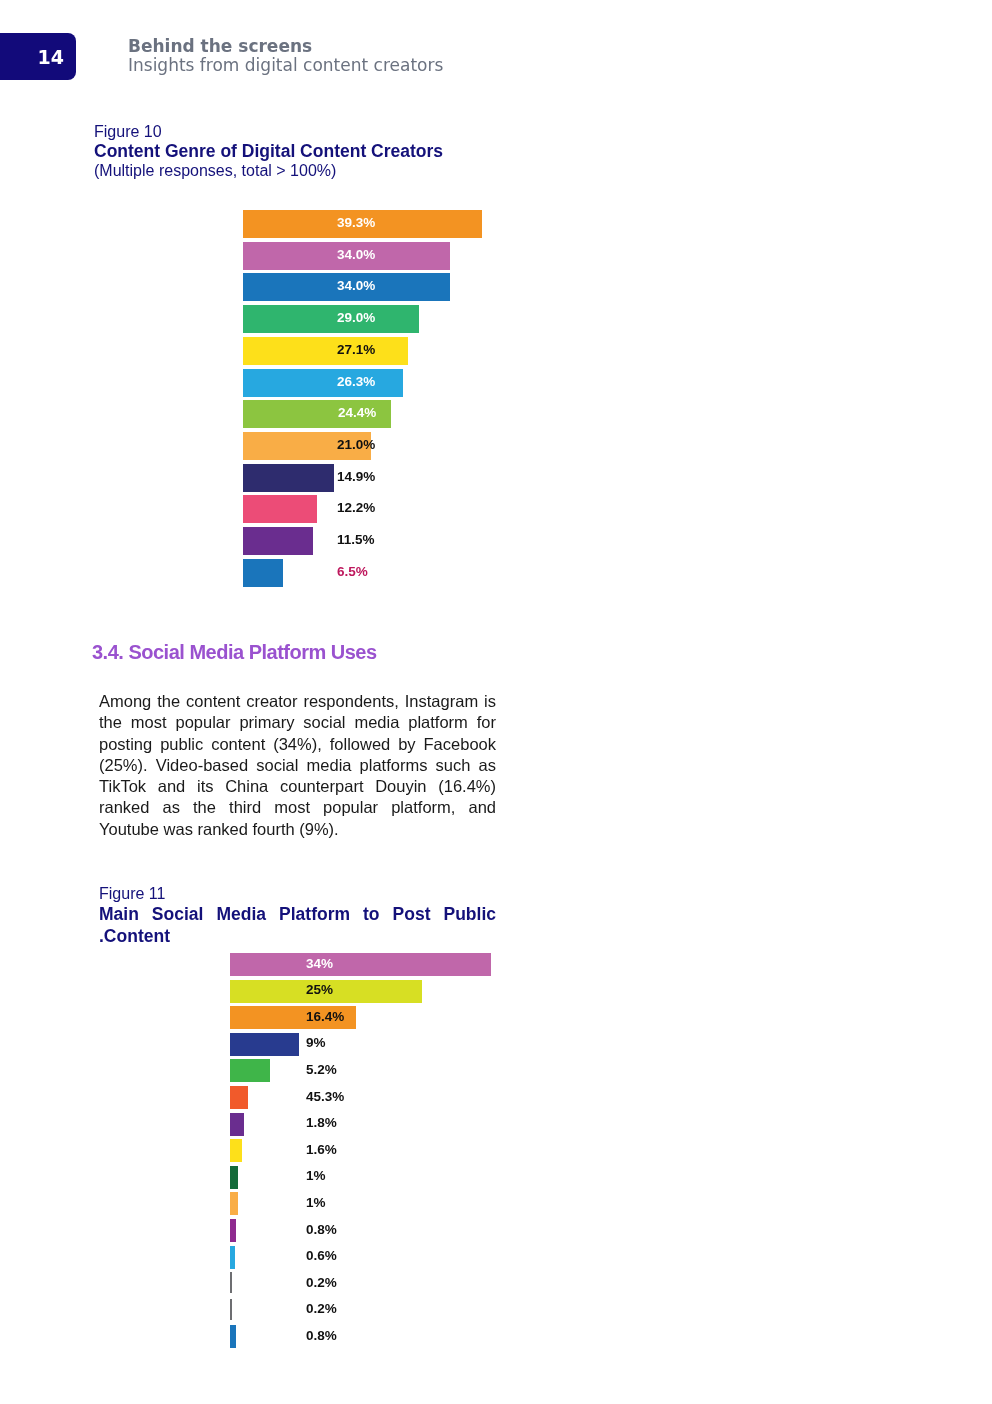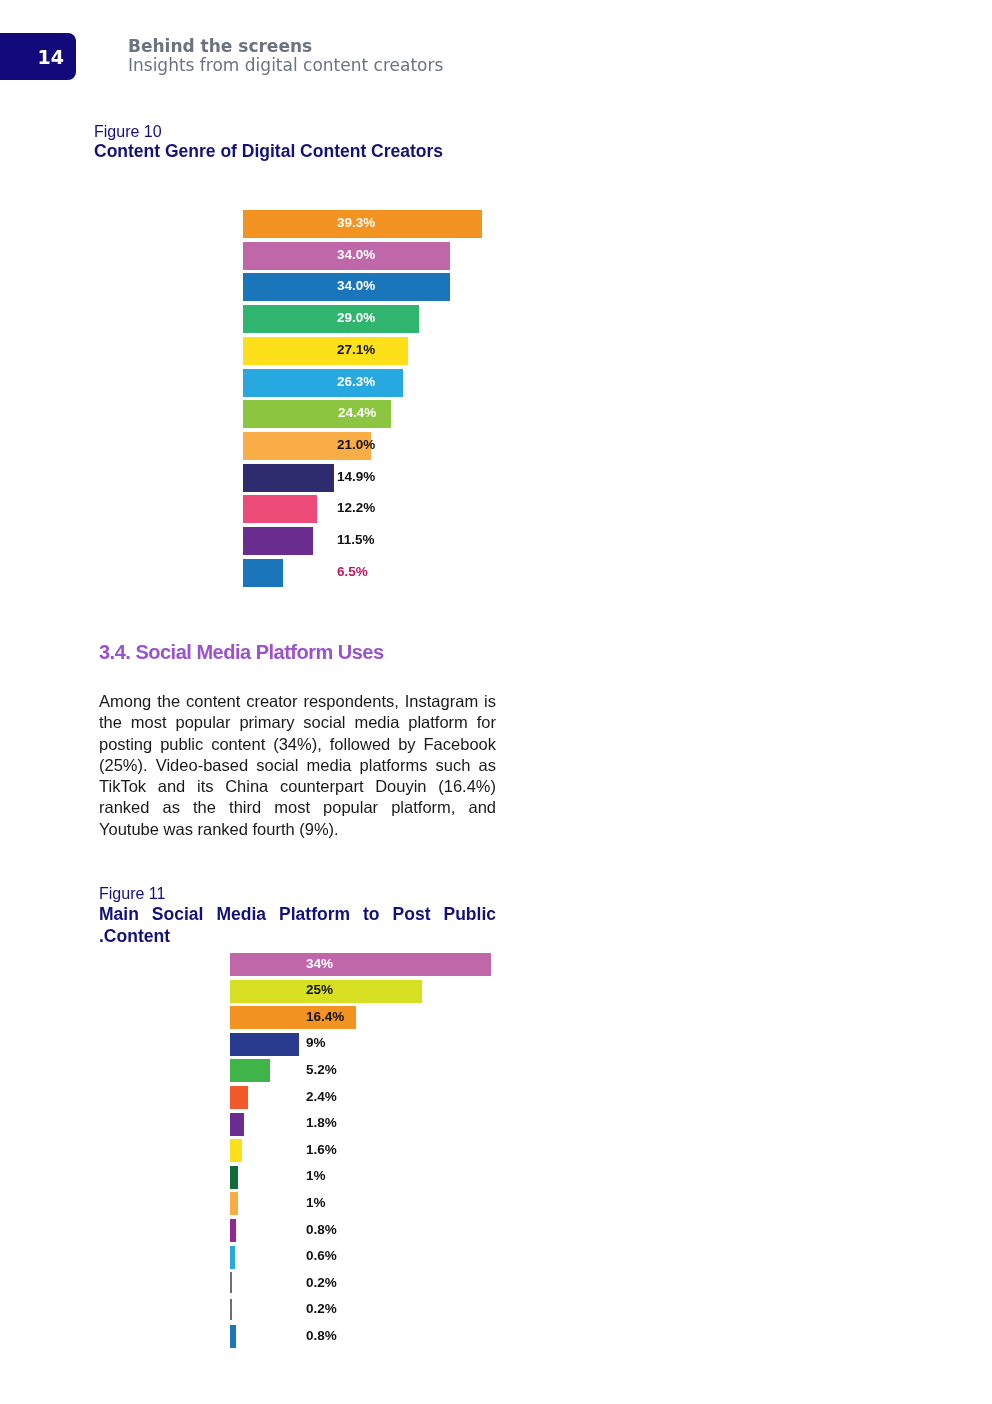--- a/index.html
+++ b/index.html
@@ -8,39 +8,40 @@
   .header { position: absolute; left: 128px; top: 37px; font-family: "DejaVu Sans", sans-serif; color: #6b7280; line-height: 19px; }
   .header .h1 { font-weight: bold; font-size: 17px; }
   .header .h2 { font-size: 17px; }
   .fig-block { position: absolute; left: 94px; }
   .fig-num { font-size: 16px; color: #14117a; }
   .fig-title { font-size: 17.5px; font-weight: bold; color: #14117a; }
   .fig-sub { font-size: 16px; color: #14117a; }
   .chart { position: absolute; }
   .bar { position: absolute; }
   .bar-value { position: absolute; font-weight: bold; font-size: 13.5px; }
-  .section-title { position: absolute; left: 99px; top: 641px; font-size: 20px; font-weight: bold; color: #9a52cf; letter-spacing: -0.5px; }
+  .section-title { position: absolute; left: 92px; top: 641px; font-size: 20px; font-weight: bold; color: #9a52cf; letter-spacing: -0.5px; }
   .para { position: absolute; left: 99px; top: 691px; width: 397px; font-size: 16.5px; line-height: 21.3px; color: #1a1a1a; text-align: justify; }
   .fig11 { position: absolute; left: 99px; top: 885px; width: 397px; }
   .fig11 .fig-title { text-align: justify; text-align-last: left; line-height: 22px; }
 </style>
 </head>
 <body>
 
 <div class="page-tab">
   <span>14</span>
 </div>
 <div class="header">
   <div class="h1">Behind the screens</div>
   <div class="h2">Insights from digital content creators</div>
 </div>
 
 <div class="fig-block" style="top:123px;">
   <div class="fig-num">Figure 10</div>
   <div class="fig-title">Content Genre of Digital Content Creators</div>
+  <div class="fig-sub">(Multiple responses, total &gt; 100%)</div>
 </div>
 
 <div class="chart" id="chart10" style="left: 0px; top: 0px;">
     <div class="bar" style="left: 243px; top: 210px; width: 239px; height: 28px; background: rgb(243, 147, 34);"></div>
     <div class="bar-value" style="left: 337px; top: 215px; color: rgb(255, 255, 255);">39.3%</div>
     <div class="bar" style="left: 243px; top: 241.7px; width: 206.768px; height: 28px; background: rgb(192, 103, 170);"></div>
     <div class="bar-value" style="left: 337px; top: 246.7px; color: rgb(255, 255, 255);">34.0%</div>
     <div class="bar" style="left: 243px; top: 273.4px; width: 206.768px; height: 28px; background: rgb(26, 117, 187);"></div>
     <div class="bar-value" style="left: 337px; top: 278.4px; color: rgb(255, 255, 255);">34.0%</div>
     <div class="bar" style="left: 243px; top: 305.1px; width: 176.361px; height: 28px; background: rgb(47, 181, 110);"></div>
@@ -76,21 +77,21 @@
     <div class="bar-value" style="left: 306px; top: 955.5px; color: rgb(255, 255, 255);">34%</div>
     <div class="bar" style="left: 230px; top: 979.6px; width: 191.912px; height: 23px; background: rgb(215, 223, 35);"></div>
     <div class="bar-value" style="left: 306px; top: 982.1px; color: rgb(17, 17, 17);">25%</div>
     <div class="bar" style="left: 230px; top: 1006.2px; width: 125.894px; height: 23px; background: rgb(243, 147, 34);"></div>
     <div class="bar-value" style="left: 306px; top: 1008.7px; color: rgb(17, 17, 17);">16.4%</div>
     <div class="bar" style="left: 230px; top: 1032.8px; width: 69.0882px; height: 23px; background: rgb(40, 59, 143);"></div>
     <div class="bar-value" style="left: 306px; top: 1035.3px; color: rgb(17, 17, 17);">9%</div>
     <div class="bar" style="left: 230px; top: 1059.4px; width: 39.9176px; height: 23px; background: rgb(63, 181, 73);"></div>
     <div class="bar-value" style="left: 306px; top: 1061.9px; color: rgb(17, 17, 17);">5.2%</div>
     <div class="bar" style="left: 230px; top: 1086px; width: 18.4235px; height: 23px; background: rgb(241, 90, 43);"></div>
-    <div class="bar-value" style="left: 306px; top: 1088.5px; color: rgb(17, 17, 17);">2.4%</div>
+    <div class="bar-value" style="left: 306px; top: 1088.5px; color: rgb(17, 17, 17);">45.3%</div>
     <div class="bar" style="left: 230px; top: 1112.6px; width: 13.8176px; height: 23px; background: rgb(106, 45, 143);"></div>
     <div class="bar-value" style="left: 306px; top: 1115.1px; color: rgb(17, 17, 17);">1.8%</div>
     <div class="bar" style="left: 230px; top: 1139.2px; width: 12.2824px; height: 23px; background: rgb(253, 224, 26);"></div>
     <div class="bar-value" style="left: 306px; top: 1141.7px; color: rgb(17, 17, 17);">1.6%</div>
     <div class="bar" style="left: 230px; top: 1165.8px; width: 7.67647px; height: 23px; background: rgb(20, 107, 58);"></div>
     <div class="bar-value" style="left: 306px; top: 1168.3px; color: rgb(17, 17, 17);">1%</div>
     <div class="bar" style="left: 230px; top: 1192.4px; width: 7.67647px; height: 23px; background: rgb(249, 173, 70);"></div>
     <div class="bar-value" style="left: 306px; top: 1194.9px; color: rgb(17, 17, 17);">1%</div>
     <div class="bar" style="left: 230px; top: 1219px; width: 6.14118px; height: 23px; background: rgb(142, 42, 142);"></div>
     <div class="bar-value" style="left: 306px; top: 1221.5px; color: rgb(17, 17, 17);">0.8%</div>

